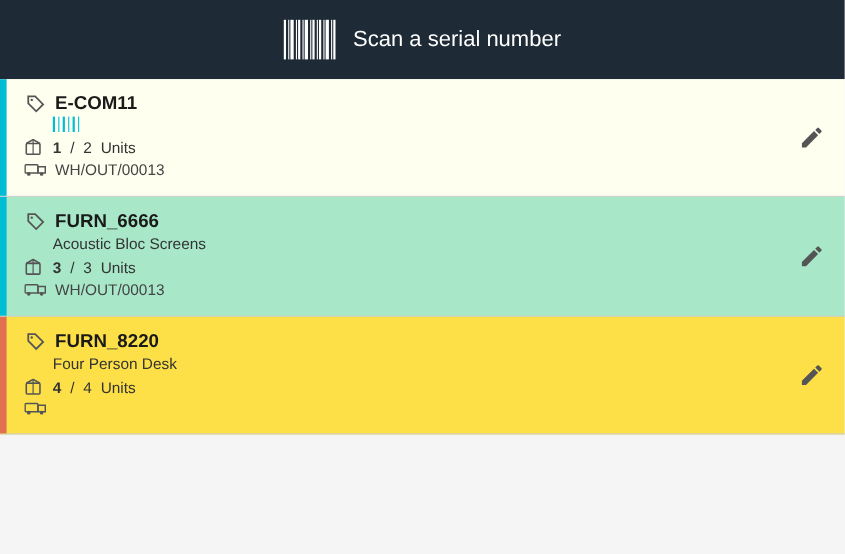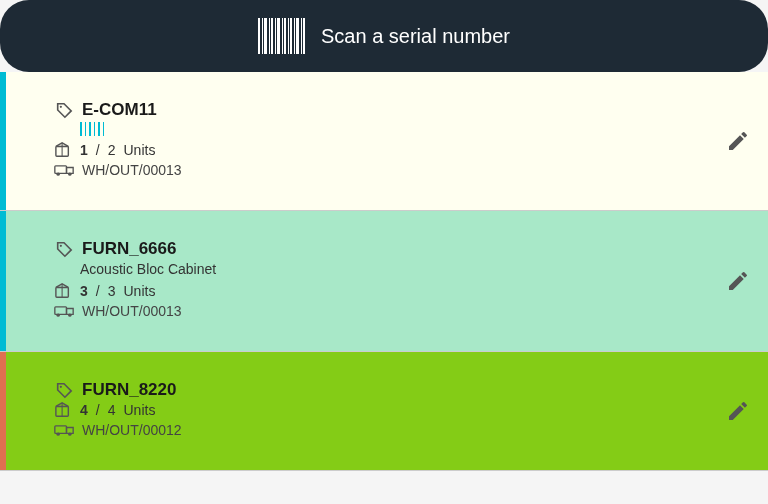--- a/index.html
+++ b/index.html
@@ -12,21 +12,20 @@
     }
 
     
     .header {
       background: #1e2a35;
       height: 72px;
       display: flex;
       align-items: center;
       justify-content: center;
       gap: 16px;
-      border-radius: 29px;
     }
     .barcode-icon {
       display: flex;
       align-items: center;
       gap: 1.5px;
     }
     .barcode-icon span {
       display: inline-block;
       height: 36px;
       background: white;
@@ -43,41 +42,40 @@
       align-items: stretch;
       border-bottom: 1px solid #ccc;
       position: relative;
     }
     .card-left-border {
       width: 6px;
       flex-shrink: 0;
     }
     .card-content {
       flex: 1;
-      padding: 28px 16px;
-      margin-left: 32px;
+      padding: 12px 16px;
     }
     .card-edit {
       display: flex;
       align-items: center;
       justify-content: center;
       width: 60px;
       flex-shrink: 0;
     }
 
     
     .card-1 { background: #fffff0; }
     .card-1 .card-left-border { background: #00bcd4; }
 
     
     .card-2 { background: #a8e8c8; justify-content: center; }
     .card-2 .card-left-border { background: #00bcd4; }
 
     
-    .card-3 { background: #84cc16; }
+    .card-3 { background: #fde047; }
     .card-3 .card-left-border { background: #e07050; }
 
     .product-code {
       font-weight: 700;
       font-size: 17px;
       color: #1a1a1a;
       display: flex;
       align-items: center;
       gap: 8px;
       margin-bottom: 2px;
@@ -238,21 +236,21 @@
   <div class="card-content">
     <div class="product-code">
       <span class="tag-icon">
         <svg width="18" height="18" viewBox="0 0 20 20">
           <path d="M3 3h7l8 8-7 7-8-8V3z" fill="none" stroke="#555" stroke-width="1.8"></path>
           <circle cx="6.5" cy="6.5" r="1.2" fill="#555"></circle>
         </svg>
       </span>
       <span>FURN_6666</span>
     </div>
-    <div class="product-name">Acoustic Bloc Cabinet</div>
+    <div class="product-name">Acoustic Bloc Screens</div>
     <div class="detail-row">
       <span class="cube-icon">
         <svg width="18" height="16" viewBox="0 0 20 18">
           <rect x="2" y="5" width="14" height="11" rx="1" fill="none" stroke="#555" stroke-width="1.6"></rect>
           <polyline points="2,5 9,1 16,5" fill="none" stroke="#555" stroke-width="1.6"></polyline>
           <line x1="9" y1="1" x2="9" y2="16" stroke="#555" stroke-width="1.2"></line>
           <line x1="2" y1="5" x2="16" y2="5" stroke="#555" stroke-width="1.2"></line>
         </svg>
       </span>
       <span class="qty-bold">3</span>
@@ -286,20 +284,21 @@
   <div class="card-content">
     <div class="product-code">
       <span class="tag-icon">
         <svg width="18" height="18" viewBox="0 0 20 20">
           <path d="M3 3h7l8 8-7 7-8-8V3z" fill="none" stroke="#555" stroke-width="1.8"></path>
           <circle cx="6.5" cy="6.5" r="1.2" fill="#555"></circle>
         </svg>
       </span>
       <span>FURN_8220</span>
     </div>
+    <div class="product-name">Four Person Desk</div>
     <div class="detail-row">
       <span class="cube-icon">
         <svg width="18" height="16" viewBox="0 0 20 18">
           <rect x="2" y="5" width="14" height="11" rx="1" fill="none" stroke="#555" stroke-width="1.6"></rect>
           <polyline points="2,5 9,1 16,5" fill="none" stroke="#555" stroke-width="1.6"></polyline>
           <line x1="9" y1="1" x2="9" y2="16" stroke="#555" stroke-width="1.2"></line>
           <line x1="2" y1="5" x2="16" y2="5" stroke="#555" stroke-width="1.2"></line>
         </svg>
       </span>
       <span class="qty-bold">4</span>
@@ -309,21 +308,20 @@
     </div>
     <div class="detail-row">
       <span class="truck-icon">
         <svg width="22" height="14" viewBox="0 0 24 14">
           <rect x="1" y="2" width="14" height="9" rx="1" fill="none" stroke="#555" stroke-width="1.6"></rect>
           <polygon points="15,4 23,4 23,11 15,11" fill="none" stroke="#555" stroke-width="1.6"></polygon>
           <circle cx="5" cy="12" r="2" fill="#555"></circle>
           <circle cx="19" cy="12" r="2" fill="#555"></circle>
         </svg>
       </span>
-      <span class="italic-text">WH/OUT/00012</span>
     </div>
   </div>
   <div class="card-edit">
     <span class="pencil-icon">
       <svg width="24" height="24" viewBox="0 0 24 24">
         <path d="M3 17.25V21h3.75l11-11.06-3.75-3.75L3 17.25zM20.71 7.04a1 1 0 000-1.41l-2.34-2.34a1 1 0 00-1.41 0l-1.83 1.83 3.75 3.75 1.83-1.83z" fill="#555"></path>
       </svg>
     </span>
   </div>
 </div>

